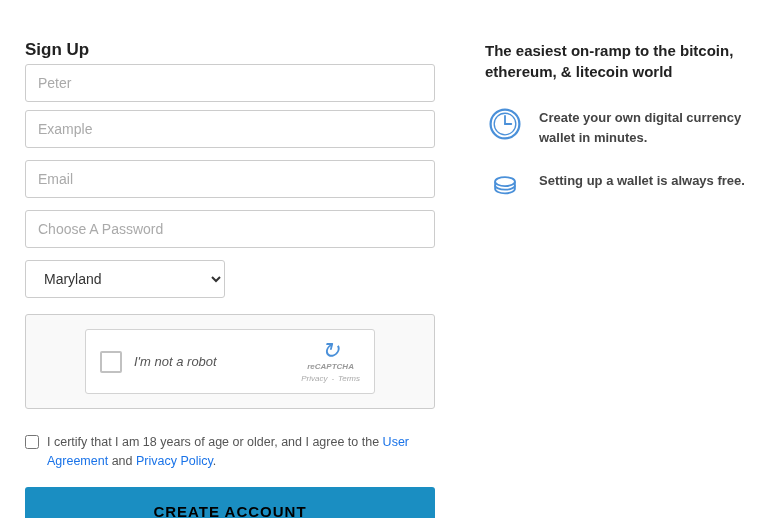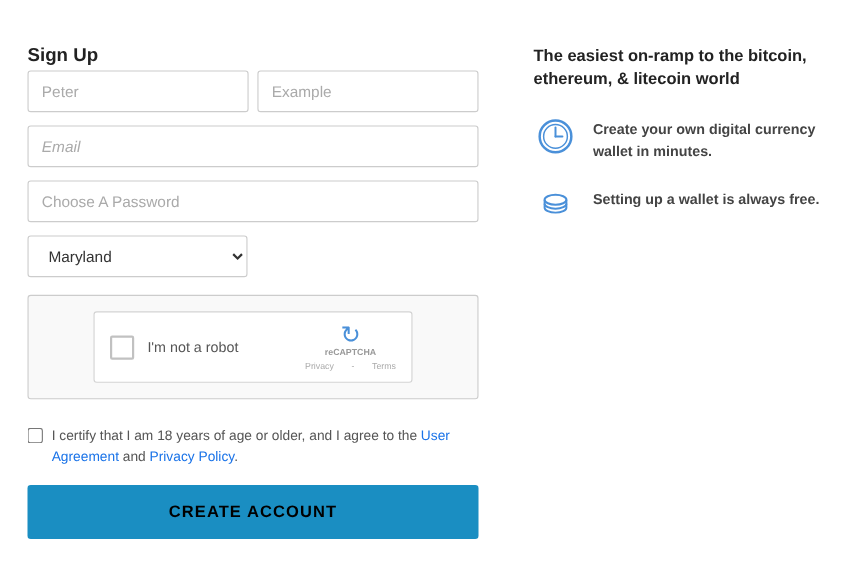--- a/index.html
+++ b/index.html
@@ -27,20 +27,21 @@
     .page-title {
       font-size: 17px;
       font-weight: bold;
       margin-bottom: 4px;
       color: #222;
     }
     .name-row {
       display: flex;
       gap: 8px;
       margin-bottom: 12px;
+      flex-direction: column;
     }
     .input-field {
       width: 100%;
       padding: 10px 12px;
       border: 1px solid #ccc;
       border-radius: 3px;
       font-size: 14px;
       color: #333;
       outline: none;
     }
@@ -71,20 +72,21 @@
       background: #fff;
       width: 200px;
       appearance: auto;
     }
     .captcha-container {
       border: 1px solid #ccc;
       border-radius: 3px;
       padding: 14px 0;
       margin-bottom: 14px;
       background: #f9f9f9;
+      font-style: italic;
     }
     .captcha-inner {
       display: flex;
       align-items: center;
       justify-content: space-between;
       background: #fff;
       border: 1px solid #d3d3d3;
       border-radius: 3px;
       padding: 10px 14px;
       width: 290px;
@@ -121,21 +123,21 @@
       line-height: 1;
     }
     .captcha-brand {
       font-size: 8px;
       color: #999;
       font-weight: bold;
     }
     .recaptcha-links-row {
       display: flex;
       justify-content: center;
-      gap: 16px;
+      gap: 4px;
       font-size: 8px;
       color: #aaa;
       margin-top: 3px;
     }
     .recaptcha-links-row a {
       color: #aaa;
       text-decoration: none;
     }
     .agreement-row {
       display: flex;
@@ -216,21 +218,21 @@
     <h1 class="page-title">Sign Up</h1>
 
     
     <div class="name-row">
       <input class="input-field" type="text" placeholder="Peter" style="">
       <input class="input-field" type="text" placeholder="Example" style="">
     </div>
 
     
     <div class="full-width-input">
-      <input class="input-field" type="email" style="width: 100%; font-style: italic;" placeholder="Email">
+      <input class="input-field" type="email" style="width: 100%;" placeholder="Email">
     </div>
 
     
     <div class="full-width-input">
       <input class="input-field" type="password" style="width: 100%;" placeholder="Choose A Password">
     </div>
 
     
     <div class="state-row">
       <select class="state-select">

